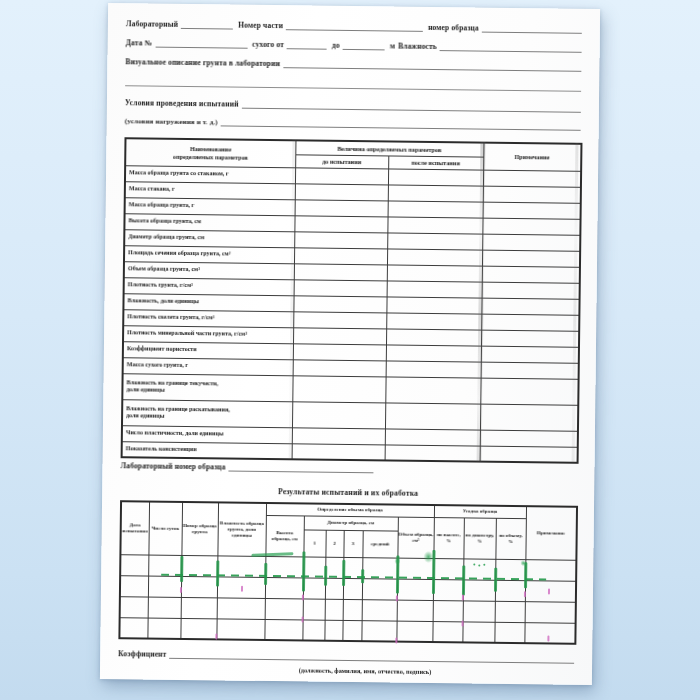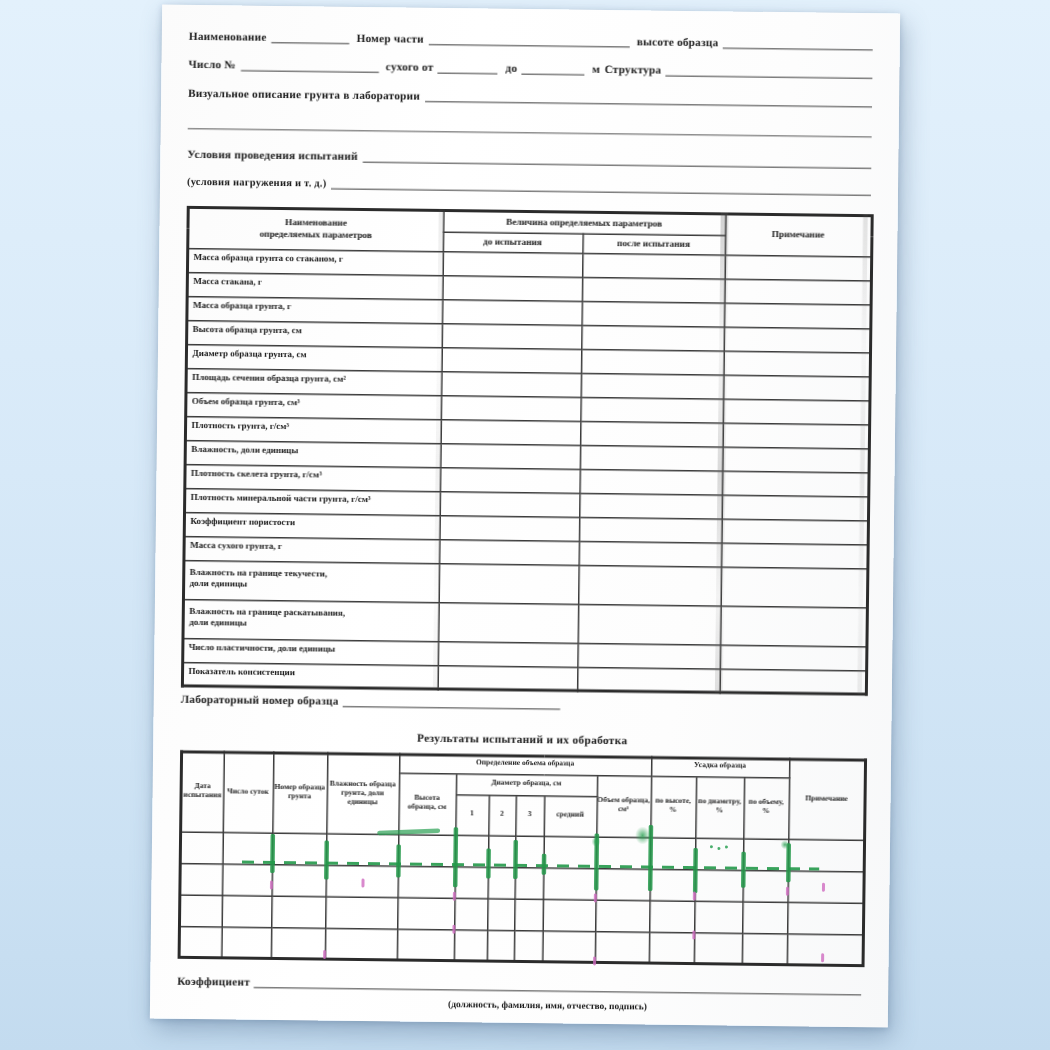--- a/index.html
+++ b/index.html
@@ -68,37 +68,37 @@
   .pv { width:2px; height:6px; background:#cf6cc0; border-radius:1px; opacity:.8; }
 </style>
 </head>
 <body>
 
 <div class="stage">
   <div class="page">
     <div class="content">
 
       <div class="fline" style="top:16px">
-        <span class="lbl">Наименование</span>
+        <span class="lbl">Лабораторный</span>
         <span class="u" style="flex:0 0 52px"></span>
         <span class="lbl after">Номер части</span>
         <span class="u" style="flex:1 1 auto"></span>
-        <span class="lbl after">высоте образца</span>
+        <span class="lbl after">номер образца</span>
         <span class="u" style="flex:0 0 100px"></span>
       </div>
 
       <div class="fline" style="top:35px">
-        <span class="lbl">Число №</span>
+        <span class="lbl">Дата №</span>
         <span class="u" style="flex:0 0 92px"></span>
         <span class="lbl after">сухого от</span>
         <span class="u" style="flex:0 0 40px"></span>
         <span class="lbl after">до</span>
         <span class="u" style="flex:0 0 42px"></span>
         <span class="lbl after">м</span>
-        <span class="lbl">Структура</span>
+        <span class="lbl">Влажность</span>
         <span class="u" style="flex:1 1 auto"></span>
       </div>
 
       <div class="fline" style="top:54px">
         <span class="lbl">Визуальное описание грунта в лаборатории</span>
         <span class="u" style="flex:1 1 auto"></span>
       </div>
       <div class="uline-full" style="top:70px;height:12px"></div>
 
       <div class="fline" style="top:95px">

